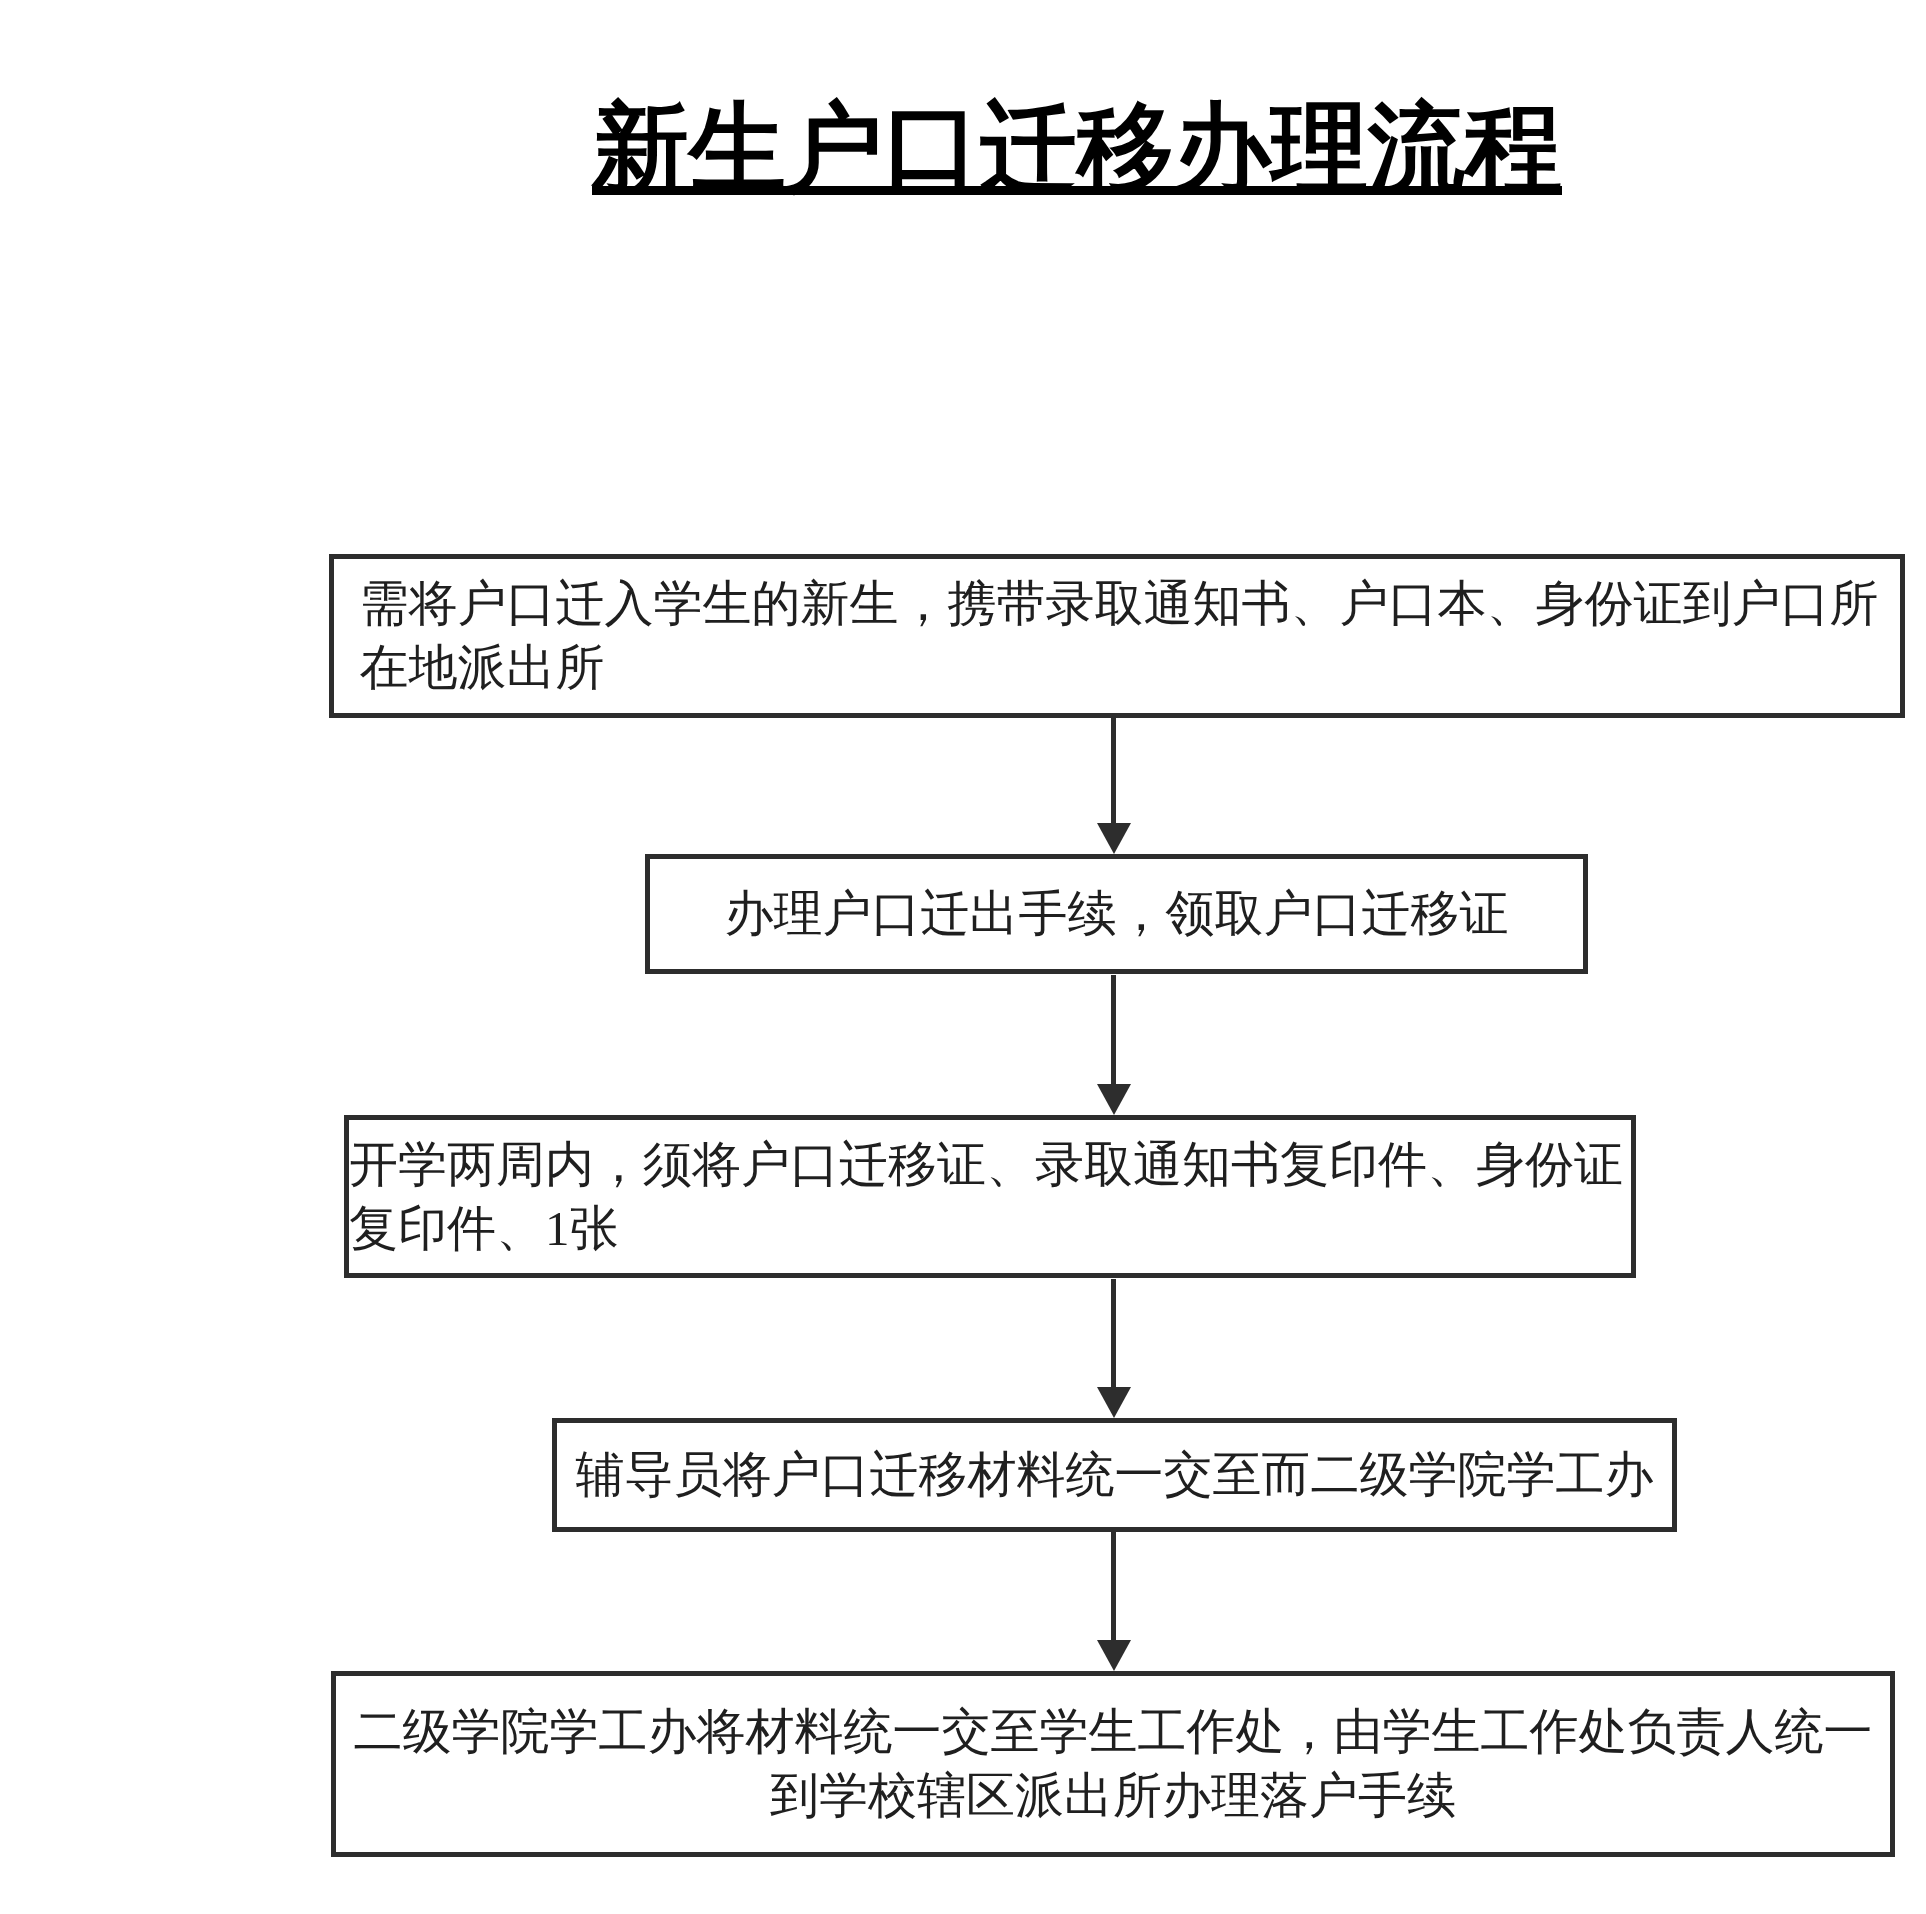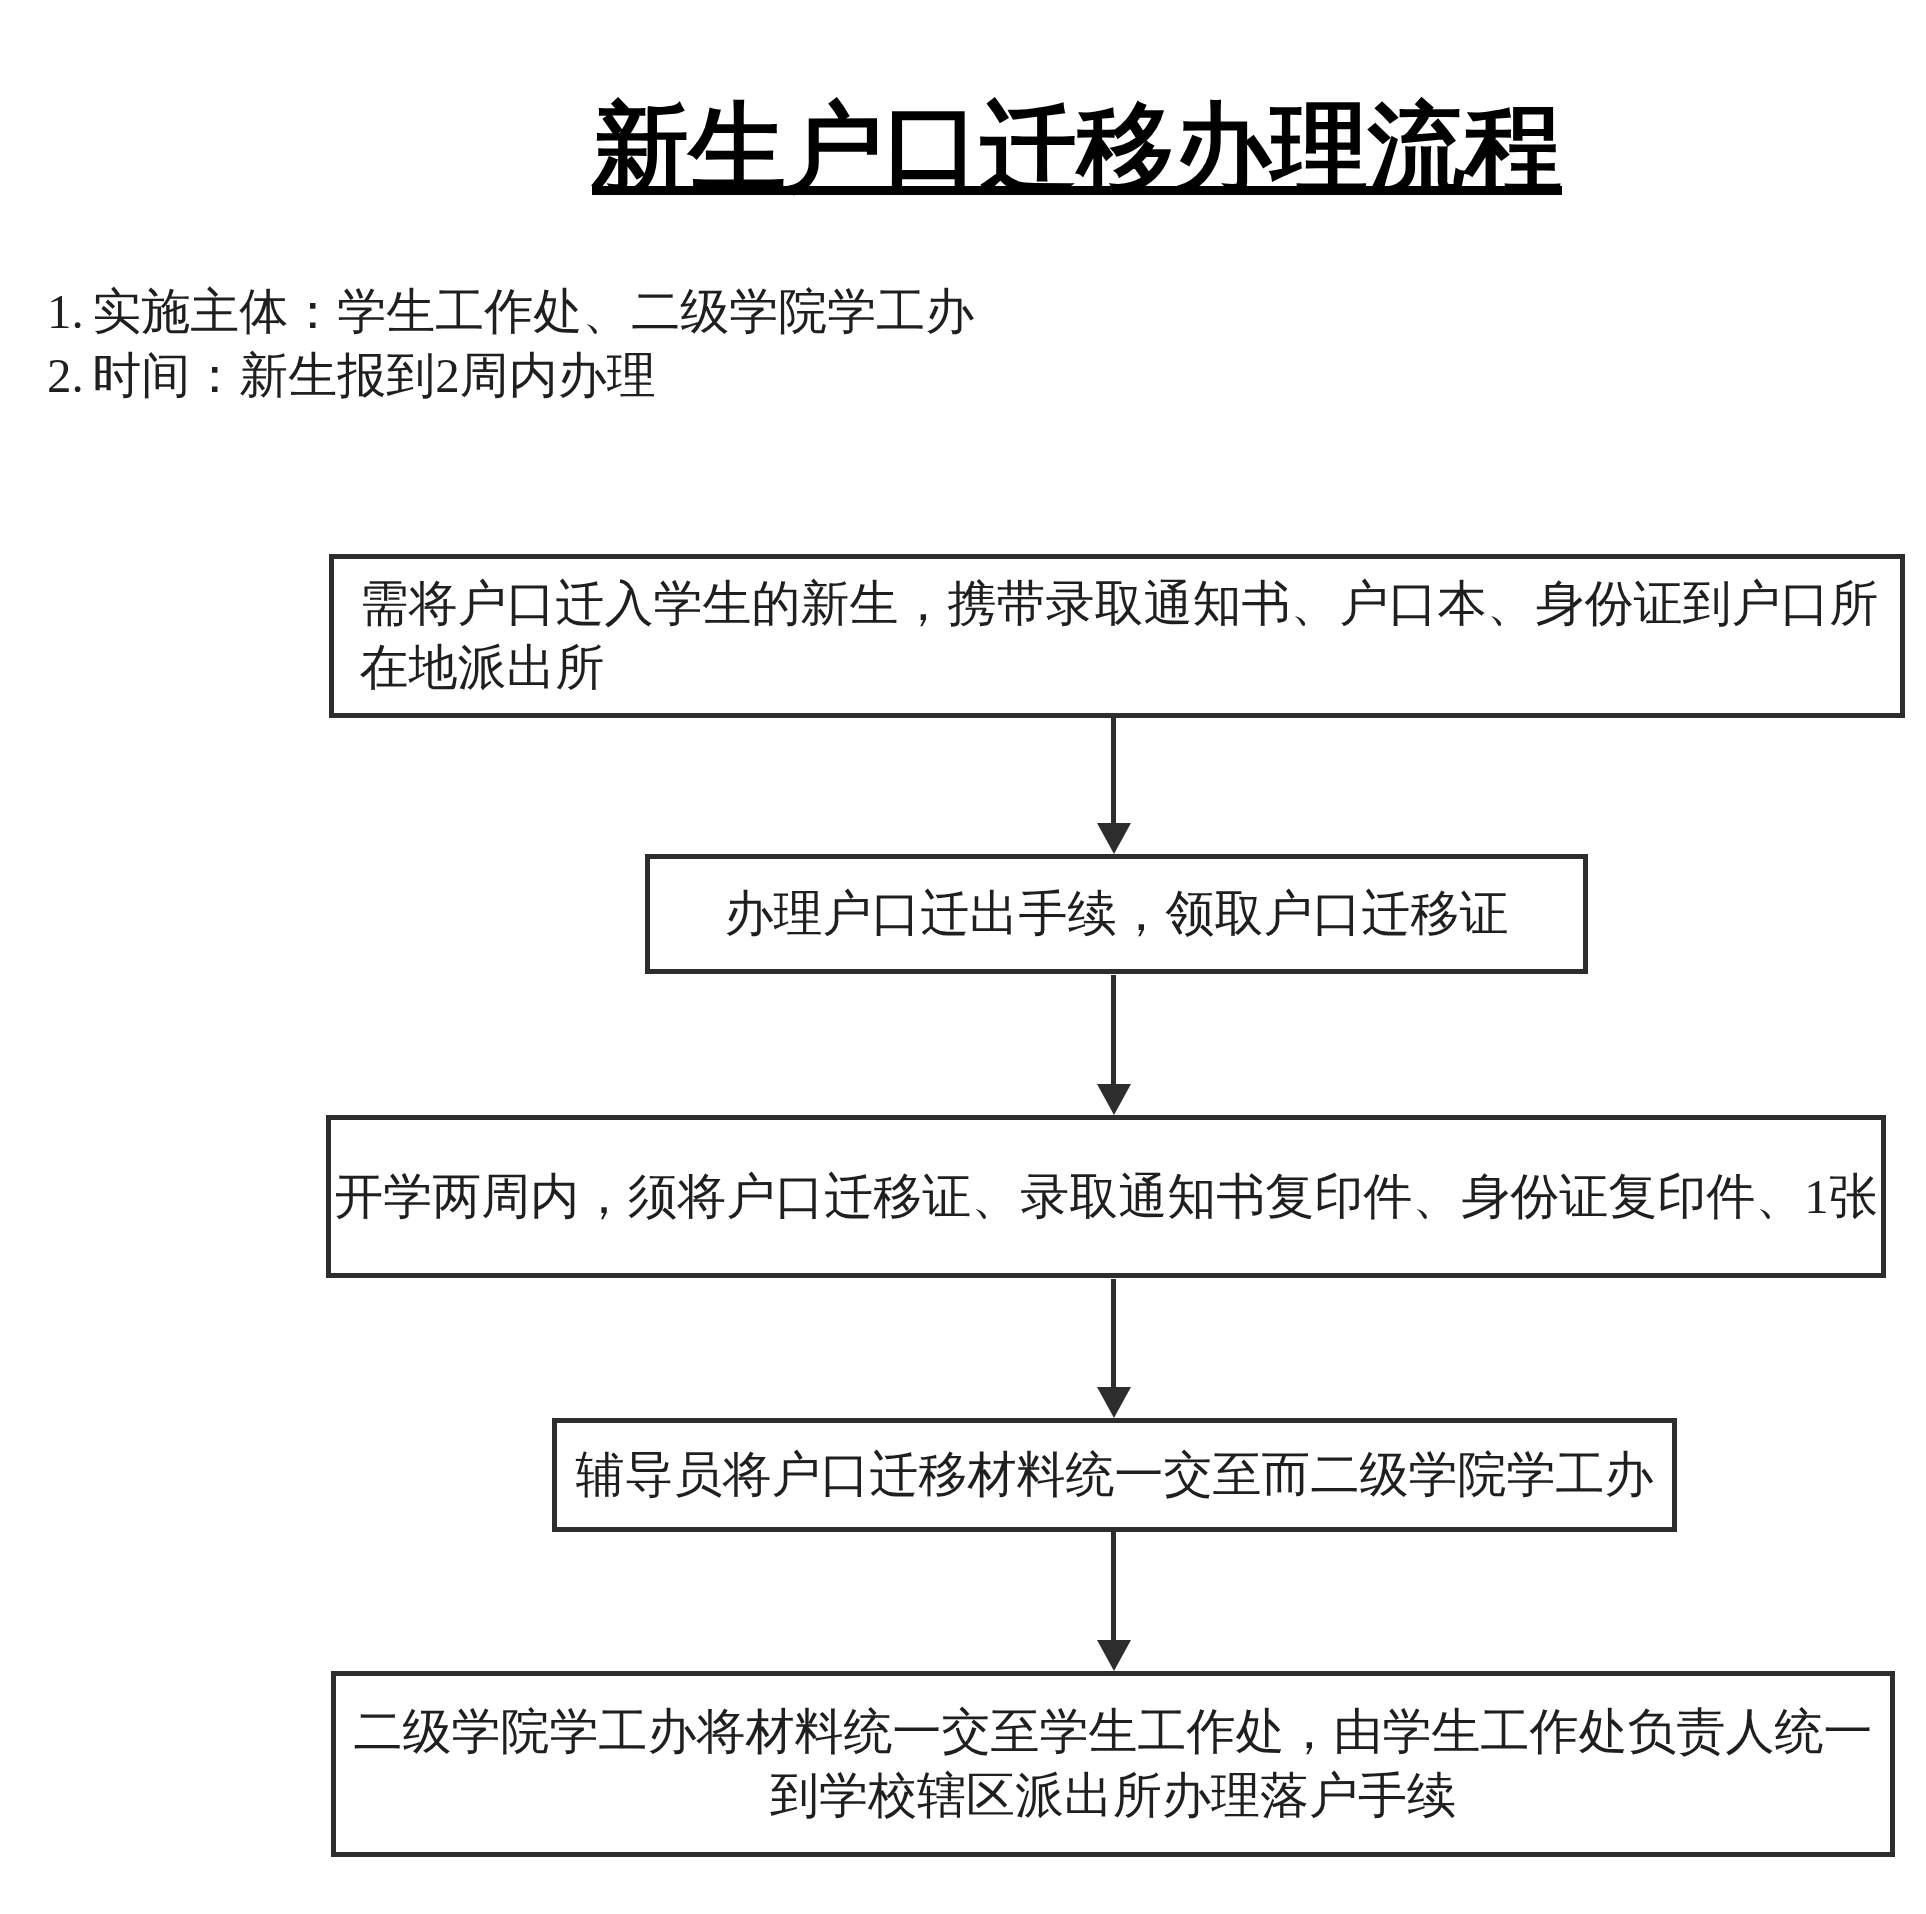--- a/index.html
+++ b/index.html
@@ -55,21 +55,21 @@
     justify-content: center;
     font-size: 49px;
     line-height: 1.3;
     color: #1f1f1f;
   }
   .flow-box .box-line { display: block; }
   .flow-box .box-line:empty { display: none; }
 
   .box-1 { left: 329px;  top: 554px; width: 1576px; height: 164px; text-align: left; padding-left: 25.4px; padding-right: 0; }
   .box-2 { left: 645px; top: 854px; width: 943px; height: 120px; text-align: center; }
-  .box-3 { left: 326px;  top: 1115px; width: 1560px; height: 163px; text-align: center; }
+  .box-3 { left: 344px;  top: 1115px; width: 1292px; height: 163px; text-align: left; }
   .box-4 { left: 552px; top: 1418px; width: 1125px; height: 114px; text-align: center; }
   .box-5 { left: 331px;  top: 1671px; width: 1564px; height: 186px; text-align: center; }
 
   
   .flow-arrow {
     position: absolute;
     left: 1096px;
     width: 35px;
     display: flex;
     flex-direction: column;
@@ -92,28 +92,20 @@
   .arrow-3 { top: 1279px; height: 139px; }
   .arrow-4 { top: 1531px; height: 140px; }
 </style>
 </head>
 <body>
 
 <div id="page">
 
   <div class="page-title">新生户口迁移办理流程</div>
 
-  <div class="notes">
-    <div class="note-line">
-      <span class="note-num">1.</span><span>实施主体：学生工作处、二级学院学工办</span>
-    </div>
-    <div class="note-line">
-      <span class="note-num">2.</span><span>时间：新生报到2周内办理</span>
-    </div>
-  </div>
 
   <div class="flow-box box-1">
     <span class="box-line">需将户口迁入学生的新生，携带录取通知书、户口本、身份证到户口所</span>
     <span class="box-line">在地派出所</span>
   </div>
 
   <div class="flow-arrow arrow-1">
     <div class="arrow-line"></div>
     <div class="arrow-head"></div>
   </div>

